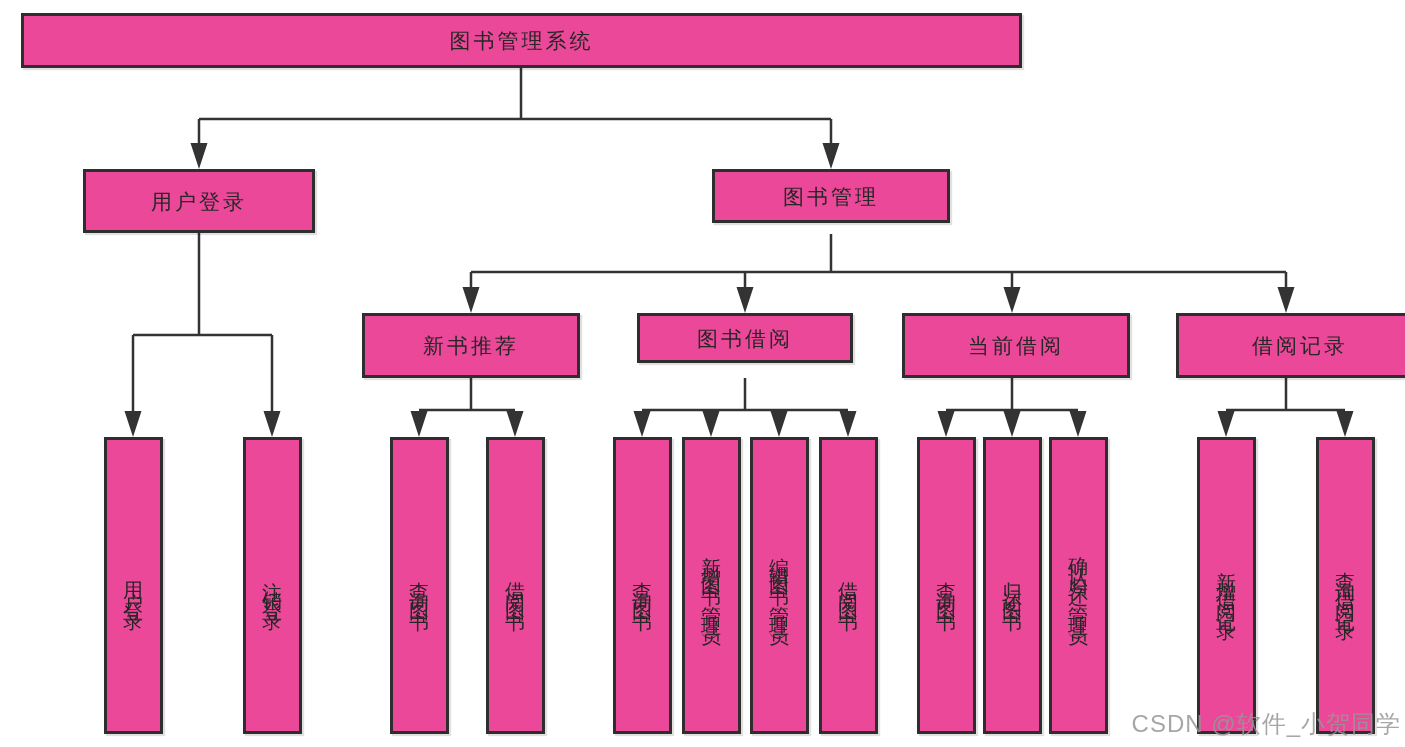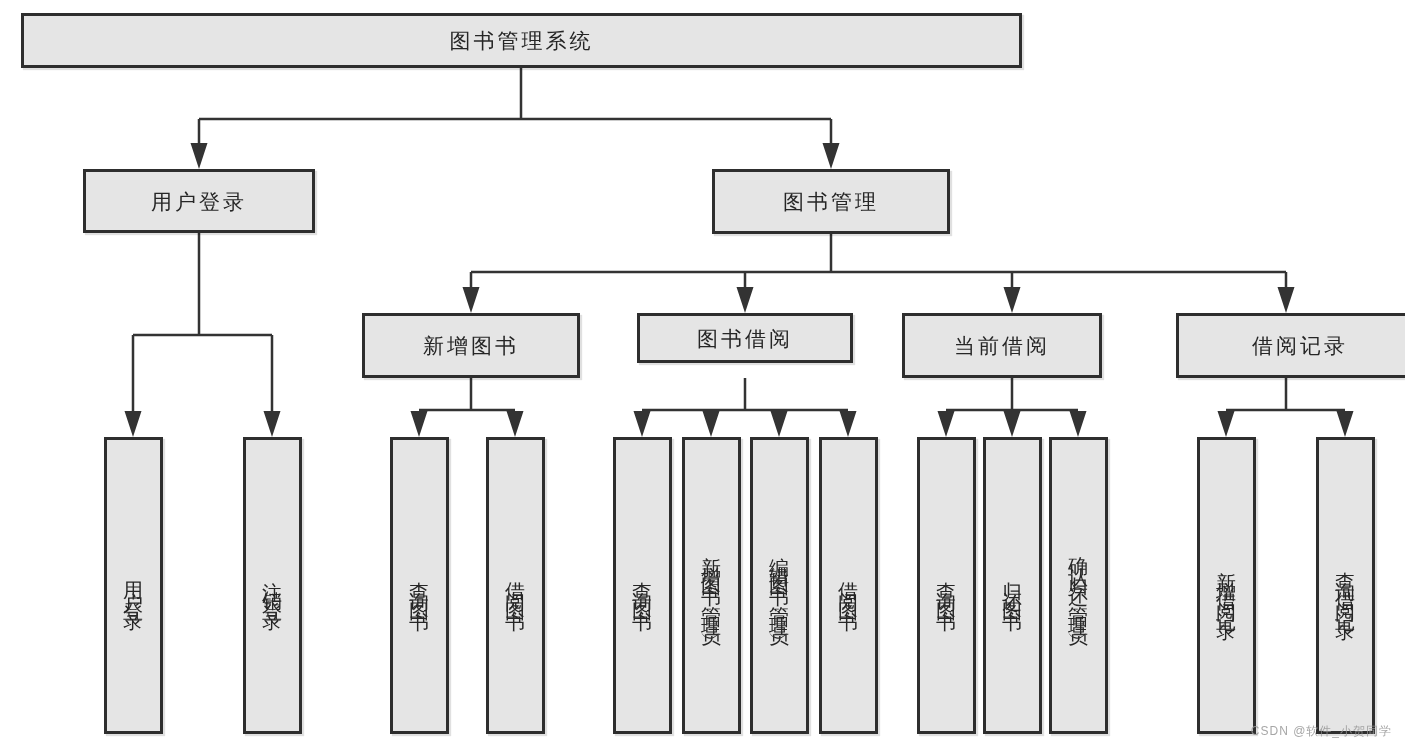--- a/index.html
+++ b/index.html
@@ -16,21 +16,21 @@
 
   .svg-layer {
     position: absolute;
     left: 0; top: 0;
     width: 1405px; height: 747px;
     pointer-events: none;
   }
 
   .node {
     position: absolute;
-    background: #e5e5e5;
+    background: #ec4899;
     border: 3px solid #2e2e2e;
     box-shadow: 2px 2px 1px rgba(0,0,0,0.12);
     display: flex;
     align-items: center;
     justify-content: center;
     color: #262626;
   }
 
   .node .hlabel {
     font-size: 21px;
@@ -43,23 +43,23 @@
     writing-mode: vertical-rl;
     text-orientation: mixed;
     font-size: 20px;
     letter-spacing: 10px;
     line-height: 1;
     white-space: nowrap;
   }
 
   .watermark {
     position: absolute;
-    right: 13px;
+    right: 4px;
     bottom: 7px;
-    font-size: 12px;
+    font-size: 24px;
     color: rgba(150,150,150,0.85);
     letter-spacing: 1px;
     white-space: nowrap;
     z-index: 5;
     margin-left: 30px;
   }
 </style>
 </head>
 <body>
 
@@ -85,31 +85,31 @@
              M1217.5 411 L1234.5 411 L1226 437 Z M1336.5 411 L1353.5 411 L1345 437 Z"></path>
   </svg>
 
   <div class="node" style="left:21px; top:13px; width:1001px; height:55px;">
     <span class="hlabel">图书管理系统</span>
   </div>
 
   <div class="node" style="left:83px; top:169px; width:232px; height:64px;">
     <span class="hlabel">用户登录</span>
   </div>
-  <div class="node" style="left:712px; top:169px; width:238px; height:65px;">
+  <div class="node" style="left:712px; top:169px; width:238px; height:54px;">
     <span class="hlabel">图书管理</span>
   </div>
 
   <div class="node" style="left:362px; top:313px; width:218px; height:65px;">
-    <span class="hlabel">新增图书</span>
+    <span class="hlabel">新书推荐</span>
   </div>
   <div class="node" style="left:637px; top:313px; width:216px; height:50px;">
     <span class="hlabel">图书借阅</span>
   </div>
-  <div class="node" style="left:902px; top:313px; width:200px; height:65px;text-align:center;">
+  <div class="node" style="left:902px; top:313px; width:228px; height:65px;text-align:center;">
     <span class="hlabel">当前借阅</span>
   </div>
   <div class="node" style="left:1176px; top:313px; width:248px; height:65px;">
     <span class="hlabel">借阅记录</span>
   </div>
 
   <div class="node" style="left:104px; top:437px; width:59px; height:297px;">
     <span class="vlabel">用户登录</span>
   </div>
   <div class="node" style="left:243px; top:437px; width:59px; height:297px;">

